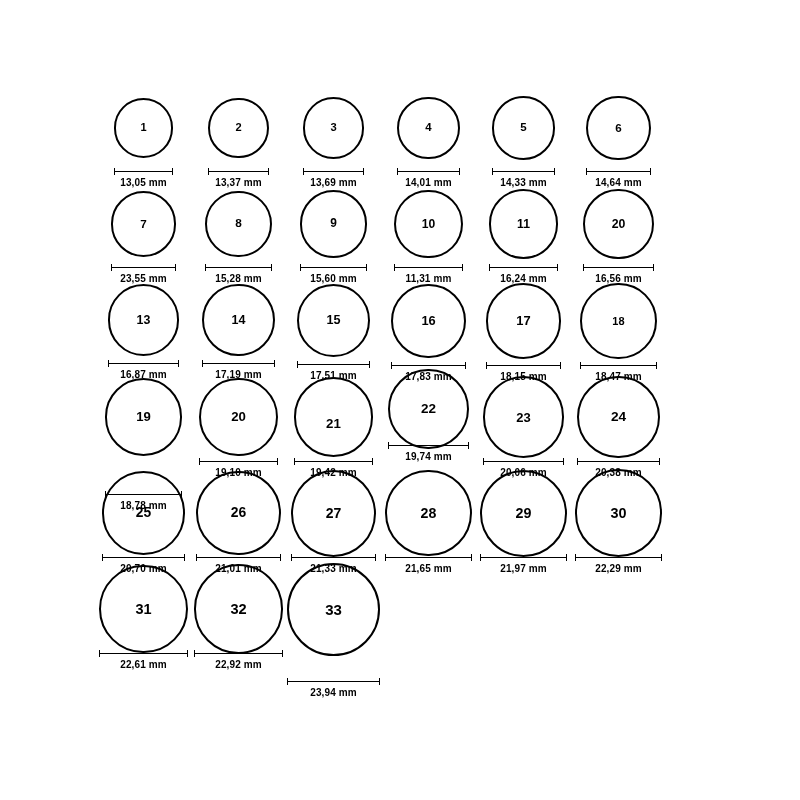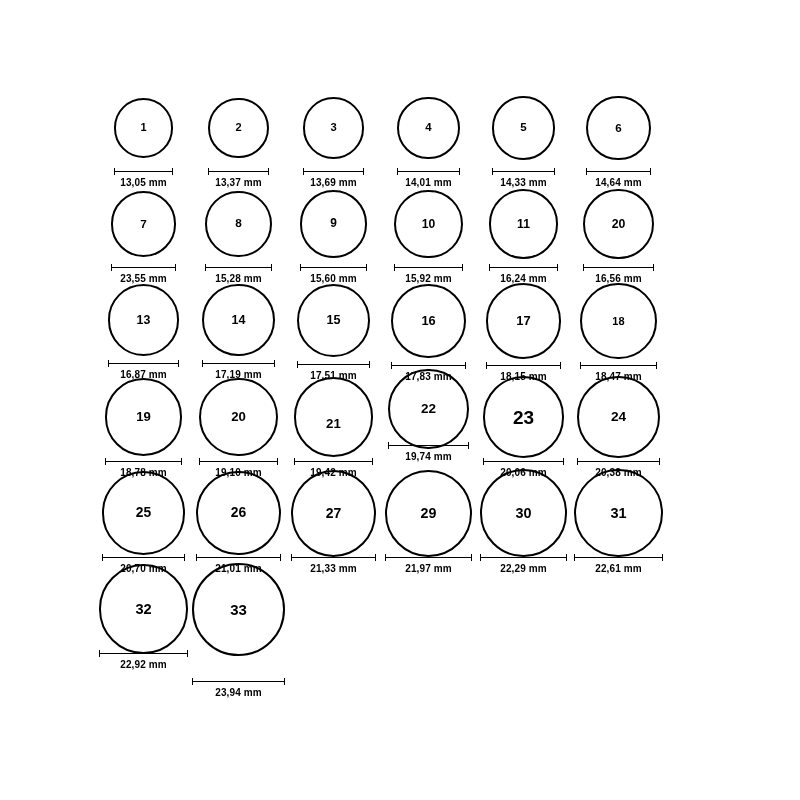--- a/index.html
+++ b/index.html
@@ -236,21 +236,21 @@
           <div class="ring" style="width: 68.556px; height: 68.556px;">
             <span class="ring-label" style="font-size: 12.1px;">10</span>
           </div>
         </div>
         <div class="dim">
           <div class="dim-line" style="width: 68.556px;">
             <div class="bar"></div>
             <div class="tick left"></div>
             <div class="tick right"></div>
           </div>
-          <div class="dim-text">15,92 mm</div>
+          <div class="dim-text">11,31 mm</div>
         </div>
       </div>
       <div class="cell" style="height: 96px;">
         <div class="ring-wrap" style="height: 74px;">
           <div class="ring" style="width: 69.532px; height: 69.532px;">
             <span class="ring-label" style="font-size: 12.2px;">11</span>
           </div>
         </div>
         <div class="dim">
           <div class="dim-line" style="width: 69.532px;">
@@ -359,21 +359,21 @@
         </div>
         <div class="dim">
           <div class="dim-line" style="width: 76.3335px;">
             <div class="bar"></div>
             <div class="tick left"></div>
             <div class="tick right"></div>
           </div>
           <div class="dim-text">18,47 mm</div>
         </div>
       </div>
-      <div class="cell" style="height: 96px;">
+      <div class="cell" style="height: 96px; gap: 33px;">
         <div class="ring-wrap" style="height: 74px;">
           <div class="ring" style="width: 77.279px; height: 77.279px;">
             <span class="ring-label" style="font-size: 13.1px;">19</span>
           </div>
         </div>
         <div class="dim">
           <div class="dim-line" style="width: 77.279px;">
             <div class="bar"></div>
             <div class="tick left"></div>
             <div class="tick right"></div>
@@ -422,21 +422,21 @@
             <div class="bar"></div>
             <div class="tick left"></div>
             <div class="tick right"></div>
           </div>
           <div class="dim-text">19,74 mm</div>
         </div>
       </div>
       <div class="cell" style="height: 96px;">
         <div class="ring-wrap" style="height: 74px;">
           <div class="ring" style="width: 81.183px; height: 81.183px;">
-            <span class="ring-label" style="font-size: 19px;">23</span>
+            <span class="ring-label" style="font-size: 13px;">23</span>
           </div>
         </div>
         <div class="dim">
           <div class="dim-line" style="width: 81.183px;">
             <div class="bar"></div>
             <div class="tick left"></div>
             <div class="tick right"></div>
           </div>
           <div class="dim-text">20,06 mm</div>
         </div>
@@ -492,20 +492,35 @@
             <span class="ring-label" style="font-size: 14px;">27</span>
           </div>
         </div>
         <div class="dim">
           <div class="dim-line" style="width: 85.0565px;">
             <div class="bar"></div>
             <div class="tick left"></div>
             <div class="tick right"></div>
           </div>
           <div class="dim-text">21,33 mm</div>
+        </div>
+      </div>
+      <div class="cell" style="height: 96px;">
+        <div class="ring-wrap" style="height: 74px;">
+          <div class="ring" style="width: 86.0325px; height: 86.0325px;">
+            <span class="ring-label" style="font-size: 14.2px;">28</span>
+          </div>
+        </div>
+        <div class="dim">
+          <div class="dim-line" style="width: 86.0325px;">
+            <div class="bar"></div>
+            <div class="tick left"></div>
+            <div class="tick right"></div>
+          </div>
+          <div class="dim-text">21,65 mm</div>
         </div>
       </div>
       <div class="cell" style="height: 96px;">
         <div class="ring-wrap" style="height: 74px;">
           <div class="ring" style="width: 87.0085px; height: 87.0085px;">
             <span class="ring-label" style="font-size: 14.3px;">29</span>
           </div>
         </div>
         <div class="dim">
           <div class="dim-line" style="width: 87.0085px;">

